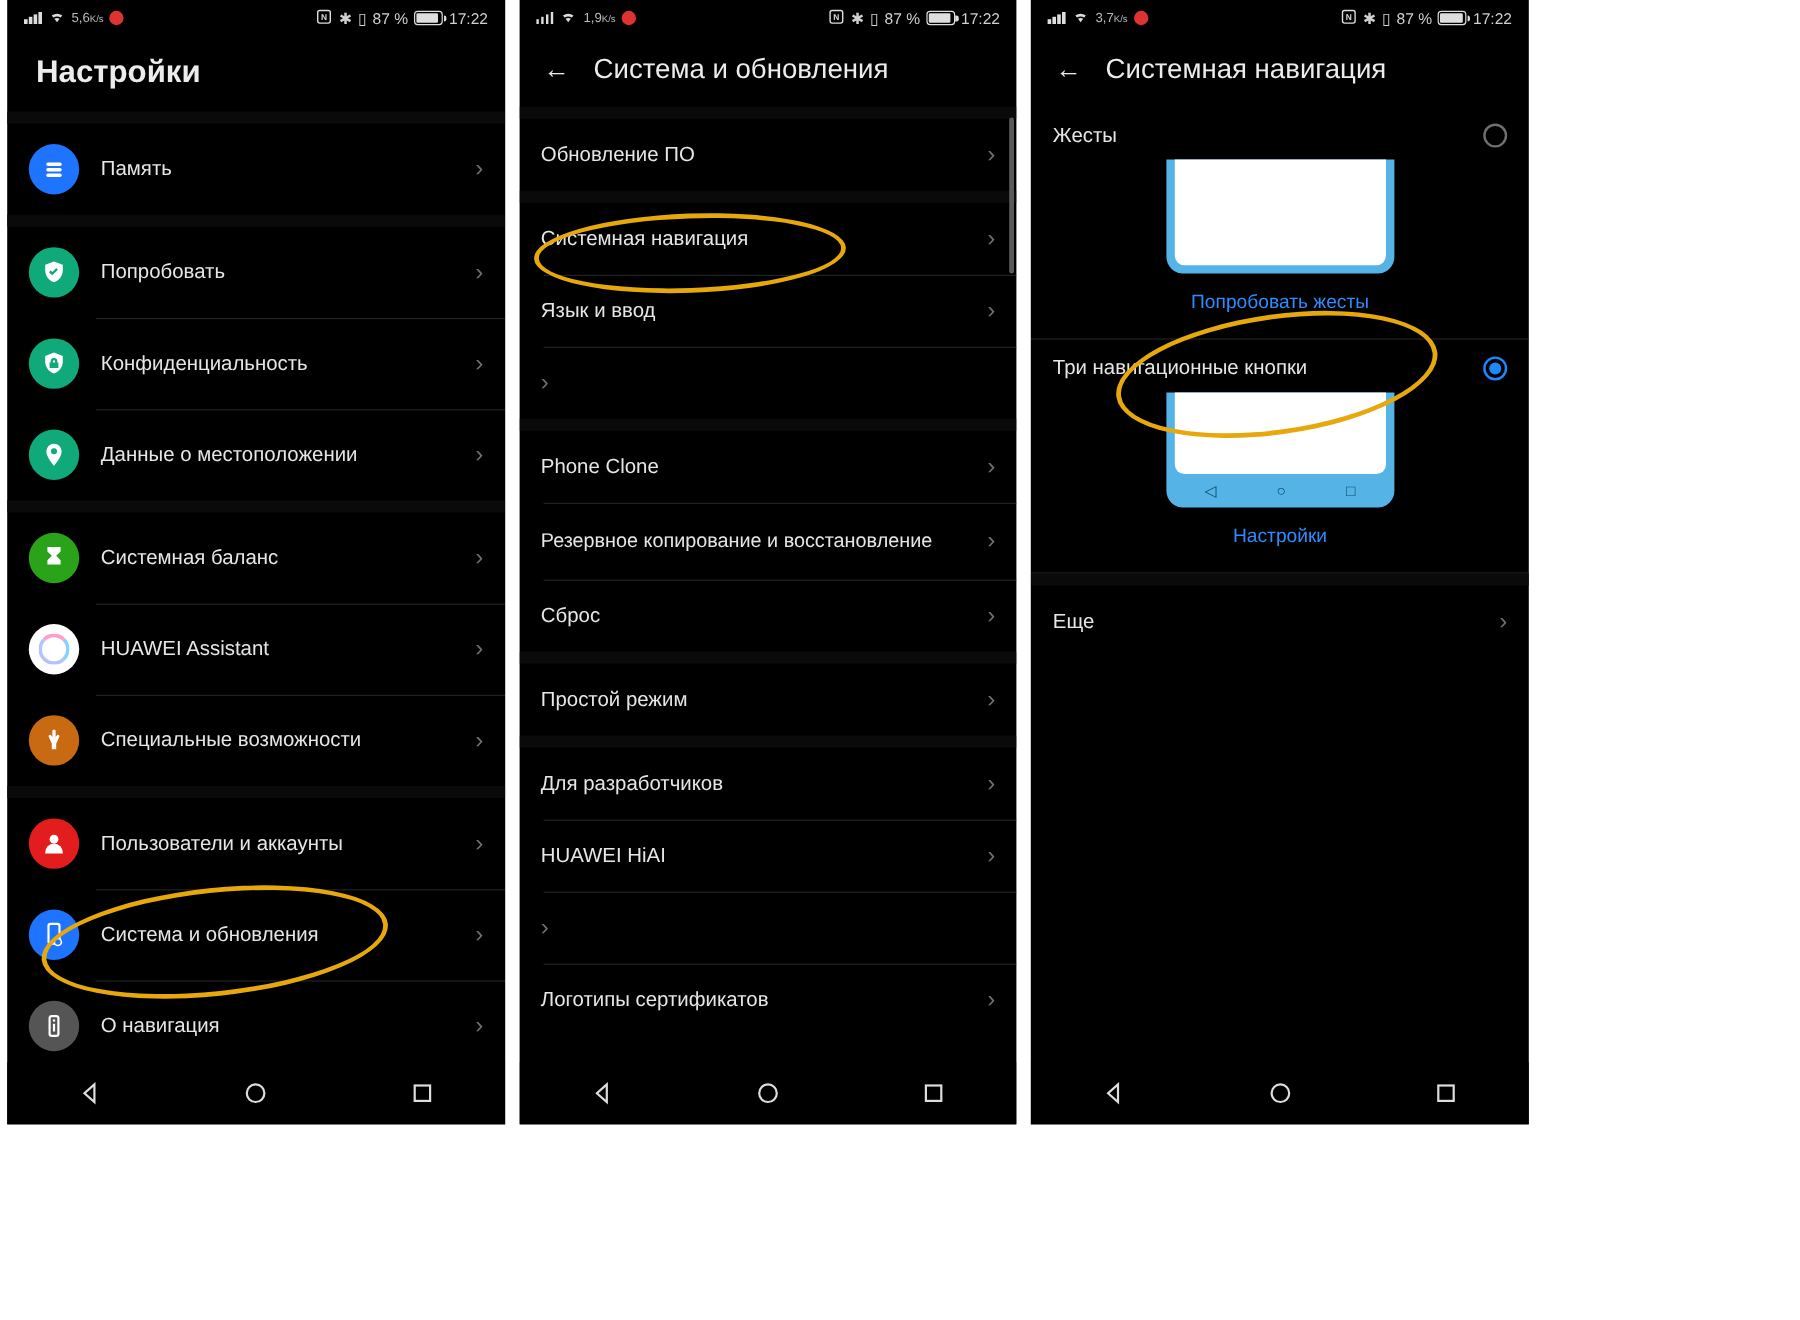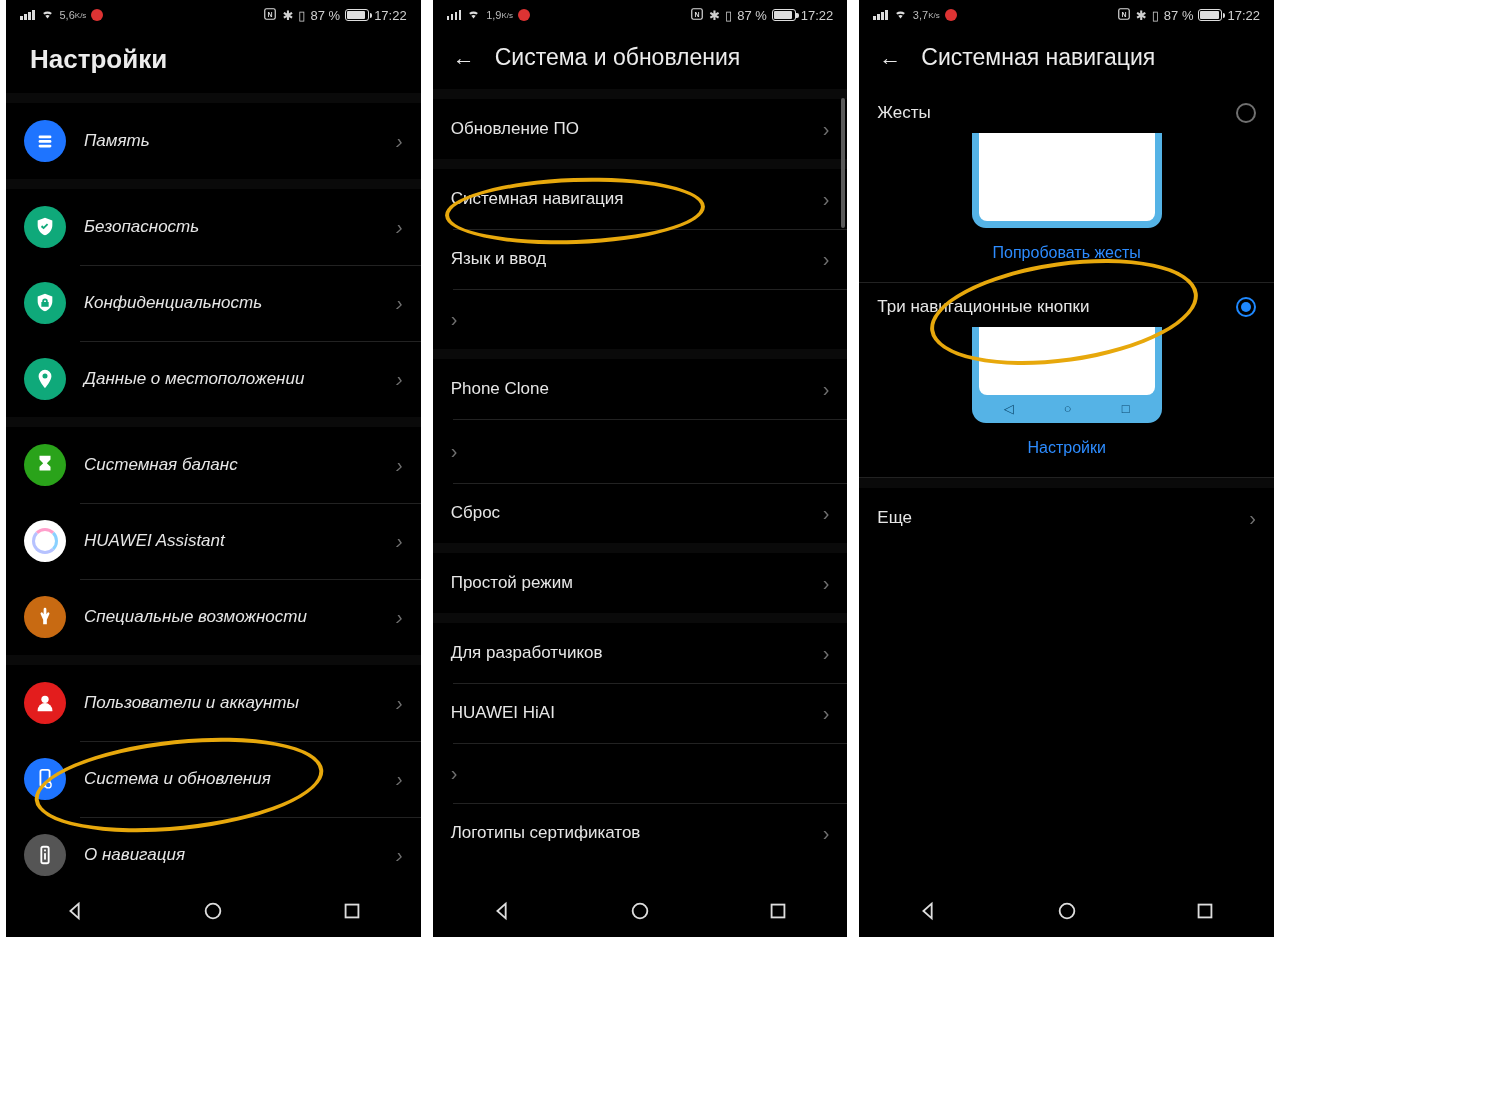--- a/index.html
+++ b/index.html
@@ -61,21 +61,21 @@
 
   
   .group { border-top: 10px solid #0a0a0a; }
   .phone > .group:first-of-type { border-top: none; }
   .row {
     display:flex; align-items:center;
     padding: 0 18px;
     height: 60px;
     position:relative;
   }
-  .row.tall { height: 76px; font-style: italic; }
+  .row.tall { height: 76px; }
   .row + .row::before {
     content:"";
     position:absolute;
     left: 74px; right: 0; top:0;
     height:1px;
     background: #222;
   }
   .phone .row.noicon + .row.noicon::before { left: 20px; }
   .row .icon {
     width: 42px; height: 42px; border-radius:50%;
@@ -211,21 +211,21 @@
       </div>
     </div>
 
     <div class="group">
       <div class="row tall">
         <span class="icon ic-security">
           <svg viewBox="0 0 24 24" fill="#fff">
               <path d="M12 2l8 3v5c0 5-3.4 9.3-8 11-4.6-1.7-8-6-8-11V5l8-3zm-1.5 12.5l5-5-1.4-1.4-3.6 3.6-1.6-1.6L7.5 12l3 2.5z"></path>
             </svg>
         </span>
-        <span class="label">Безопасность</span>
+        <span class="label">Попробовать</span>
         <span class="chev">›</span>
       </div>
       <div class="row tall">
         <span class="icon ic-privacy">
           <svg viewBox="0 0 24 24" fill="#fff">
               <path d="M12 2l8 3v5c0 5-3.4 9.3-8 11-4.6-1.7-8-6-8-11V5l8-3zm0 5a3 3 0 00-3 3v1H8v5h8v-5h-1v-1a3 3 0 00-3-3zm0 2a1 1 0 011 1v1h-2v-1a1 1 0 011-1z"></path>
             </svg>
         </span>
         <span class="label">Конфиденциальность</span>
         <span class="chev">›</span>
@@ -378,20 +378,21 @@
       <div class="row noicon">
         <span class="chev">›</span>
       </div>
     </div>
     <div class="group">
       <div class="row noicon">
         <span class="label">Phone Clone</span>
         <span class="chev">›</span>
       </div>
       <div class="row noicon multiline">
+        <span class="label">Резервное копирование и восстановление</span>
         <span class="chev">›</span>
       </div>
       <div class="row noicon">
         <span class="label">Сброс</span>
         <span class="chev">›</span>
       </div>
     </div>
     <div class="group">
       <div class="row noicon">
         <span class="label">Простой режим</span>

